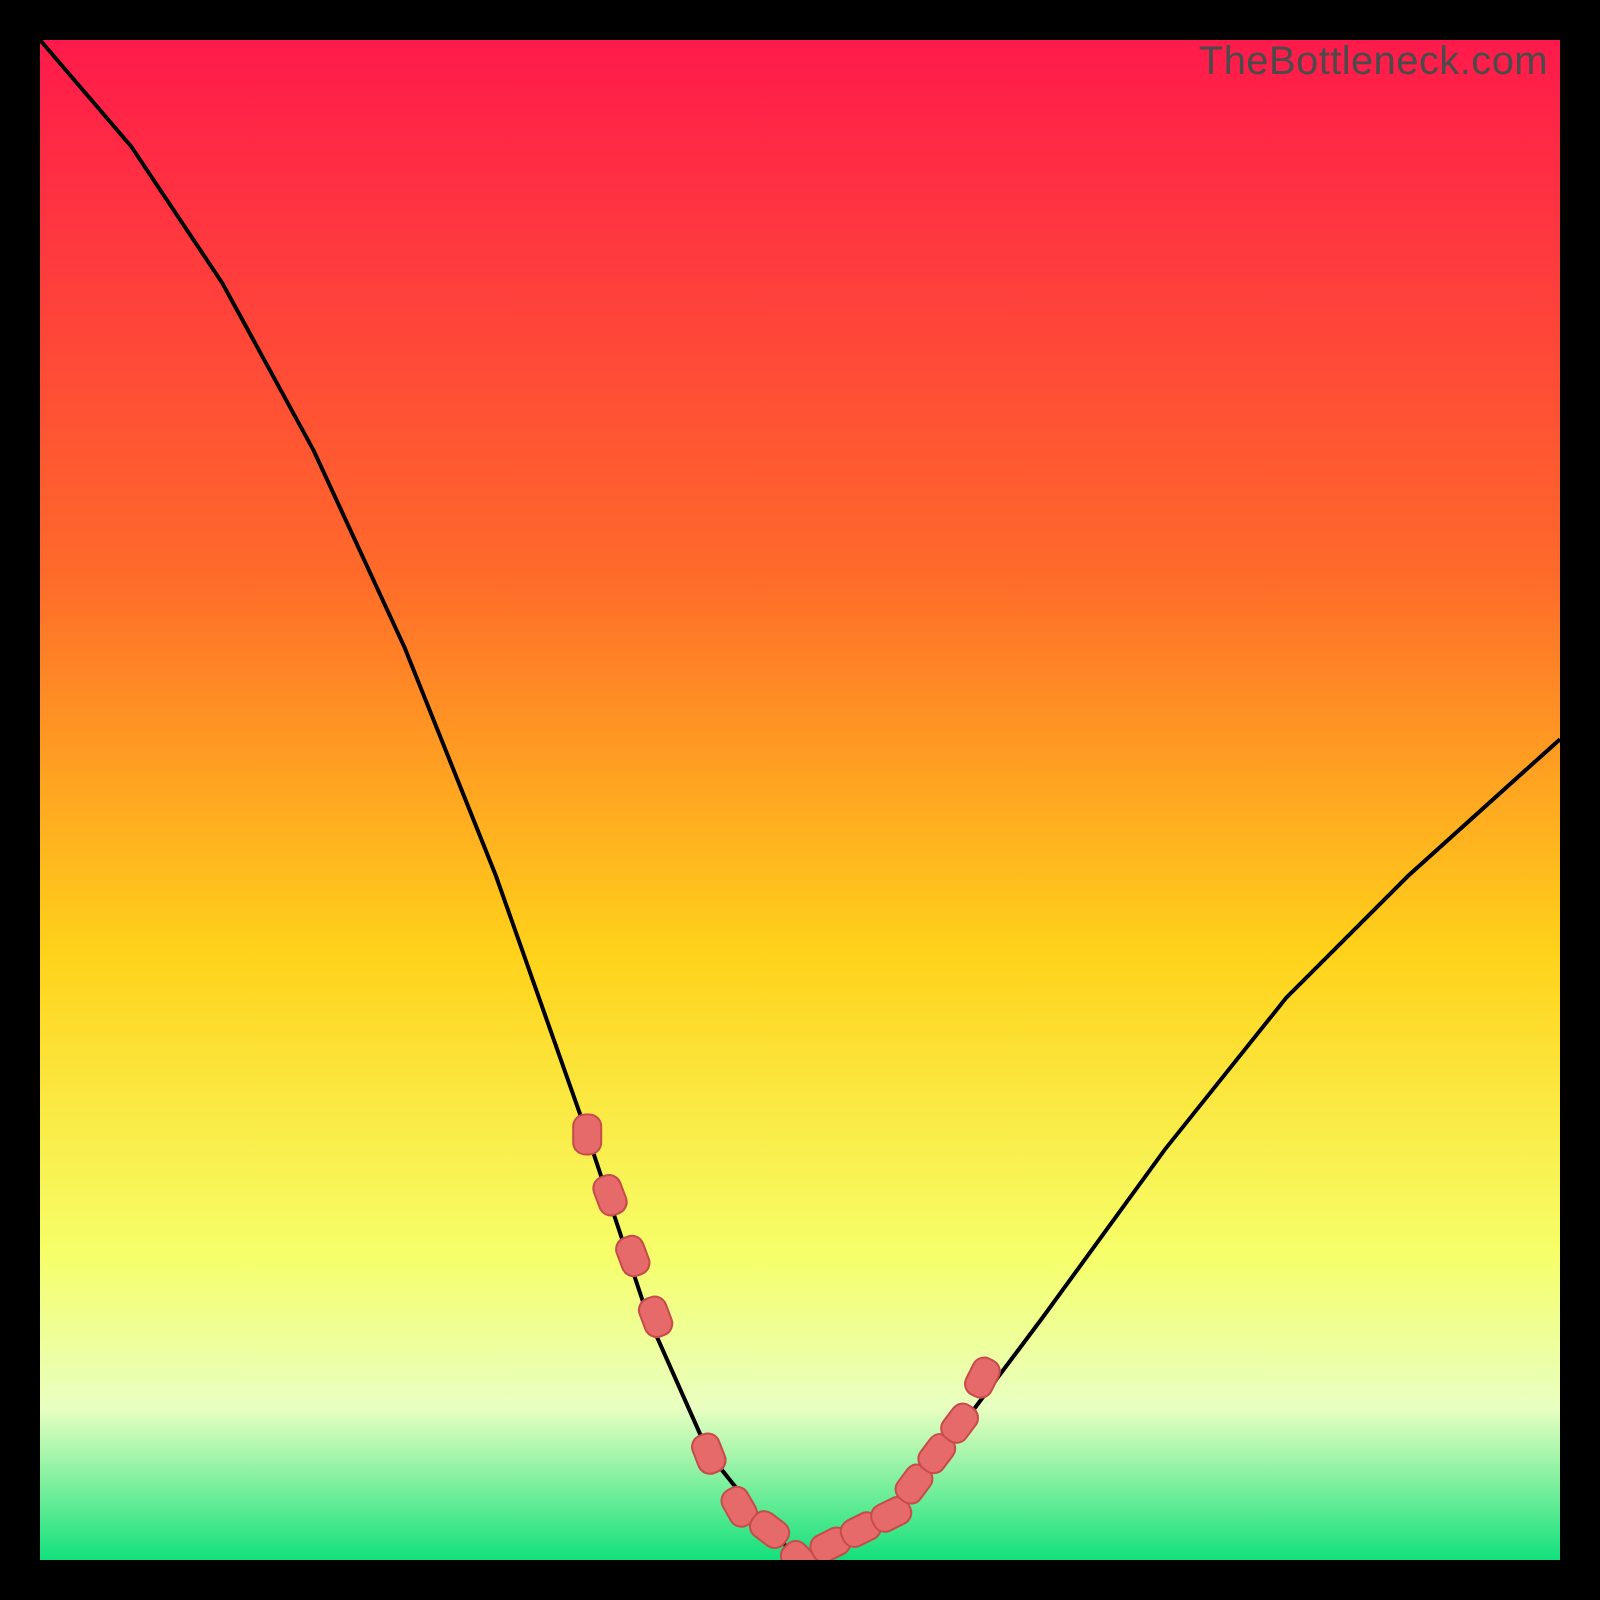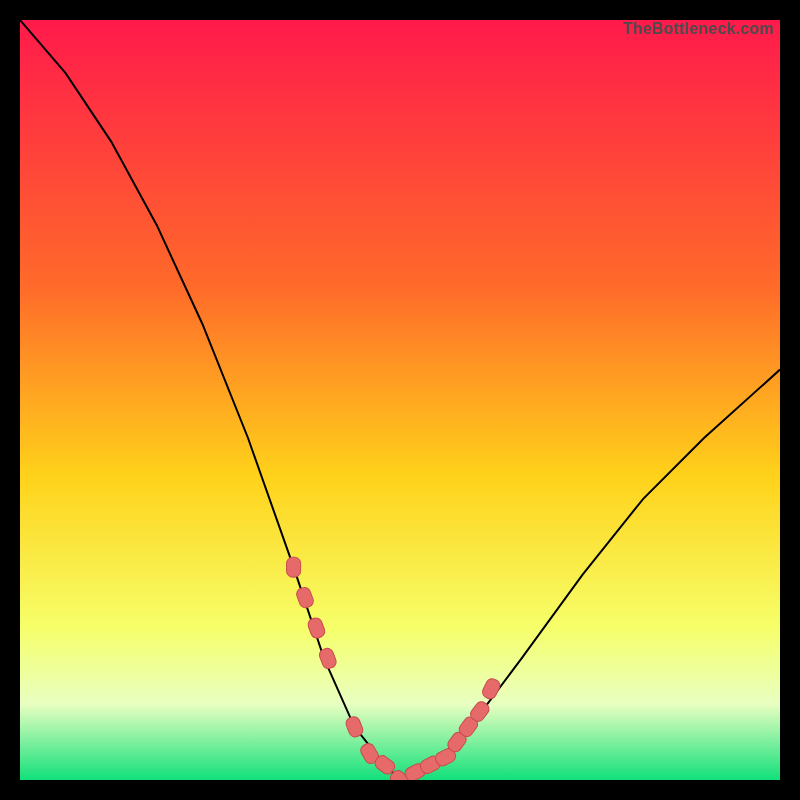--- a/index.html
+++ b/index.html
@@ -24,22 +24,22 @@
     left: 0;
     top: 0;
     width: 760px;
     height: 760px;
   }
   .watermark {
     position: absolute;
     top: 0;
     right: 6px;
     color: #4b4b4b;
-    font-size: 16px;
-    font-weight: 700;
+    font-size: 20px;
+    font-weight: 400;
     letter-spacing: 0.2px;
     user-select: none;
   }
   svg { display: block; }
 </style>
 </head>
 <body>
 
 <div class="frame">
   <div class="plot">

